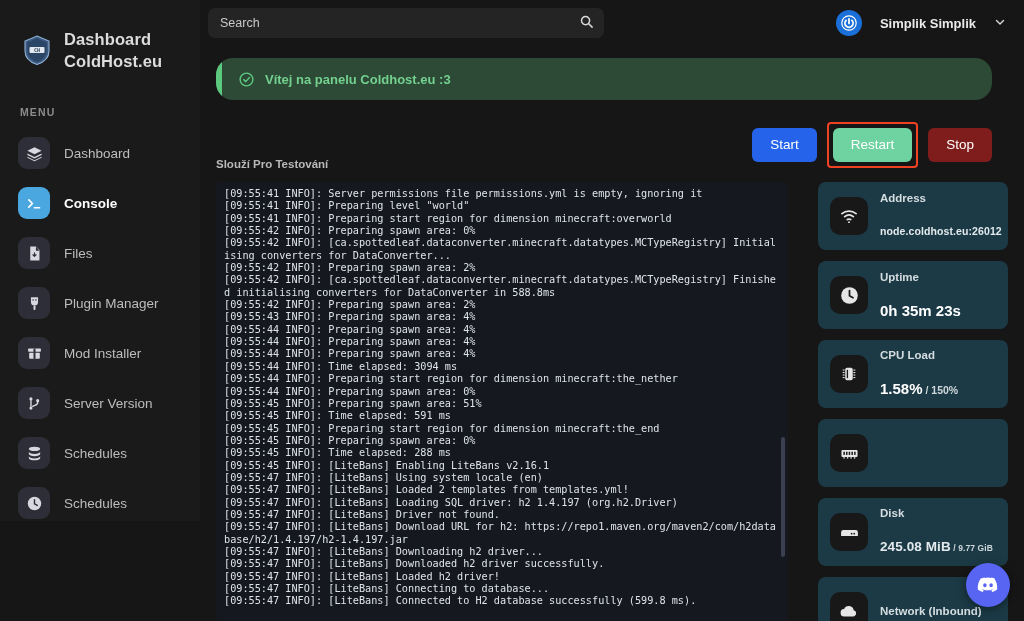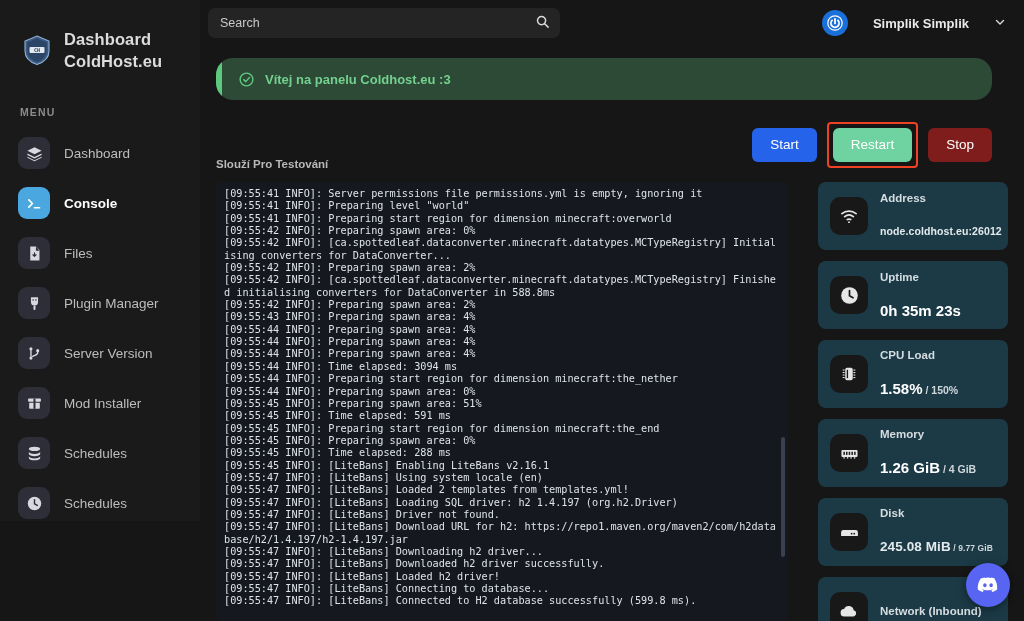--- a/index.html
+++ b/index.html
@@ -68,37 +68,37 @@
     position: relative; overflow: hidden;
   }
   .topbar {
     height: 46px; flex: 0 0 46px;
     display: flex; align-items: center;
     padding: 0 16px 0 8px;
     gap: 12px;
   }
   .search-wrap {
     position: relative;
-    width: 352px; height: 30px;
+    width: 396px; height: 30px;
     background: #242424;
     border-radius: 7px;
     display: flex; align-items: center;
     padding: 0 12px;
   }
   .search-input {
     background: transparent; border: 0; outline: 0;
     color: #d4d4d4; font-size: 12.5px;
     font-family: "Liberation Sans", sans-serif;
     width: 100%;
   }
   .search-input::placeholder { color: #c9c9c9; }
   .search-ico { position: absolute; right: 10px; top: 6px; color: #d9d9d9; }
   .topbar-spacer { flex: 1 1 auto; }
   .user {
-    display: flex; align-items: center; gap: 25px; cursor: pointer;
+    display: flex; align-items: center; gap: 18px; cursor: pointer;
     padding-right: 2px;
   }
   .avatar {
     width: 26px; height: 26px; border-radius: 50%;
     background: #1b6fd8;
     display: flex; align-items: center; justify-content: center;
     color: #fff;
   }
   .user-name { font-size: 13px; font-weight: 700; color: #eaeaea; }
   .caret { color: #dadada; font-size: 11px; line-height: 1; }
@@ -270,40 +270,40 @@
               <rect x="10.6" y="15" width="2.8" height="6" rx="1.2"></rect>
             <circle cx="10" cy="7" r="1.1" fill="#2e2e38"></circle>
               <circle cx="14" cy="7" r="1.1" fill="#2e2e38"></circle>
           </svg>
         </span>
         <span class="nav-txt">Plugin Manager</span>
       </div>
 
       <div class="nav-item">
         <span class="nav-ico">
+          <svg width="17" height="17" viewBox="0 0 24 24" fill="currentColor">
+            <rect x="3" y="5" width="18" height="4.5" rx="1"></rect>
+              <rect x="4.5" y="11" width="15" height="8.5" rx="1"></rect>
+            <rect x="10.6" y="5" width="2.8" height="14.5" fill="#2e2e38"></rect>
+          </svg>
+        </span>
+        <span class="nav-txt">Mod Installer</span>
+      </div>
+
+      <div class="nav-item">
+        <span class="nav-ico">
           <svg width="17" height="17" viewBox="0 0 24 24" fill="none" stroke="currentColor" stroke-width="2" stroke-linecap="round">
             <circle cx="7" cy="5.5" r="2.2" fill="currentColor" stroke="none"></circle>
             <circle cx="7" cy="18.5" r="2.2" fill="currentColor" stroke="none"></circle>
             <circle cx="16.5" cy="8" r="2.2" fill="currentColor" stroke="none"></circle>
             <path d="M7 8v8"></path>
               <path d="M16.5 10.5c0 4-4 3.5-7 5.5"></path>
           </svg>
         </span>
         <span class="nav-txt">Server Version</span>
-      </div>
-
-      <div class="nav-item">
-        <span class="nav-ico">
-          <svg width="17" height="17" viewBox="0 0 24 24" fill="currentColor">
-            <rect x="3" y="5" width="18" height="4.5" rx="1"></rect>
-              <rect x="4.5" y="11" width="15" height="8.5" rx="1"></rect>
-            <rect x="10.6" y="5" width="2.8" height="14.5" fill="#2e2e38"></rect>
-          </svg>
-        </span>
-        <span class="nav-txt">Mod Installer</span>
       </div>
 
       <div class="nav-item">
         <span class="nav-ico">
           <svg width="17" height="17" viewBox="0 0 24 24" fill="currentColor">
             <ellipse cx="12" cy="5.5" rx="8" ry="3.1"></ellipse>
             <path d="M4 9.5c0 1.7 3.6 3.1 8 3.1s8-1.4 8-3.1v3.2c0 1.7-3.6 3.1-8 3.1s-8-1.4-8-3.1z"></path>
             <path d="M4 16c0 1.7 3.6 3.1 8 3.1s8-1.4 8-3.1v2.6c0 1.7-3.6 3.1-8 3.1s-8-1.4-8-3.1z"></path>
           </svg>
         </span>
@@ -501,24 +501,20 @@
                 <rect x="17.3" y="10" width="1.7" height="3.6"></rect>
               </g>
               <g fill="currentColor">
                 <rect x="5" y="16.2" width="1.6" height="1.6"></rect>
                   <rect x="9" y="16.2" width="1.6" height="1.6"></rect>
                 <rect x="13" y="16.2" width="1.6" height="1.6"></rect>
                   <rect x="17" y="16.2" width="1.6" height="1.6"></rect>
               </g>
             </svg>
           </span>
-          <div class="stat-body">
-            <div class="stat-label">Memory</div>
-            <div class="stat-value"><span>1.26 GiB</span><span class="stat-sub"> / 4 GiB</span></div>
-          </div>
         </div>
 
         <div class="stat">
           <span class="stat-ico">
             <svg width="21" height="21" viewBox="0 0 24 24" fill="currentColor">
               <path d="M5 9h14a2.6 2.6 0 0 1 2.6 2.6V16H2.4v-4.4A2.6 2.6 0 0 1 5 9z"></path>
               <circle cx="17.4" cy="13.4" r="1" fill="#181818"></circle>
                 <circle cx="14.4" cy="13.4" r="1" fill="#181818"></circle>
             </svg>
           </span>

